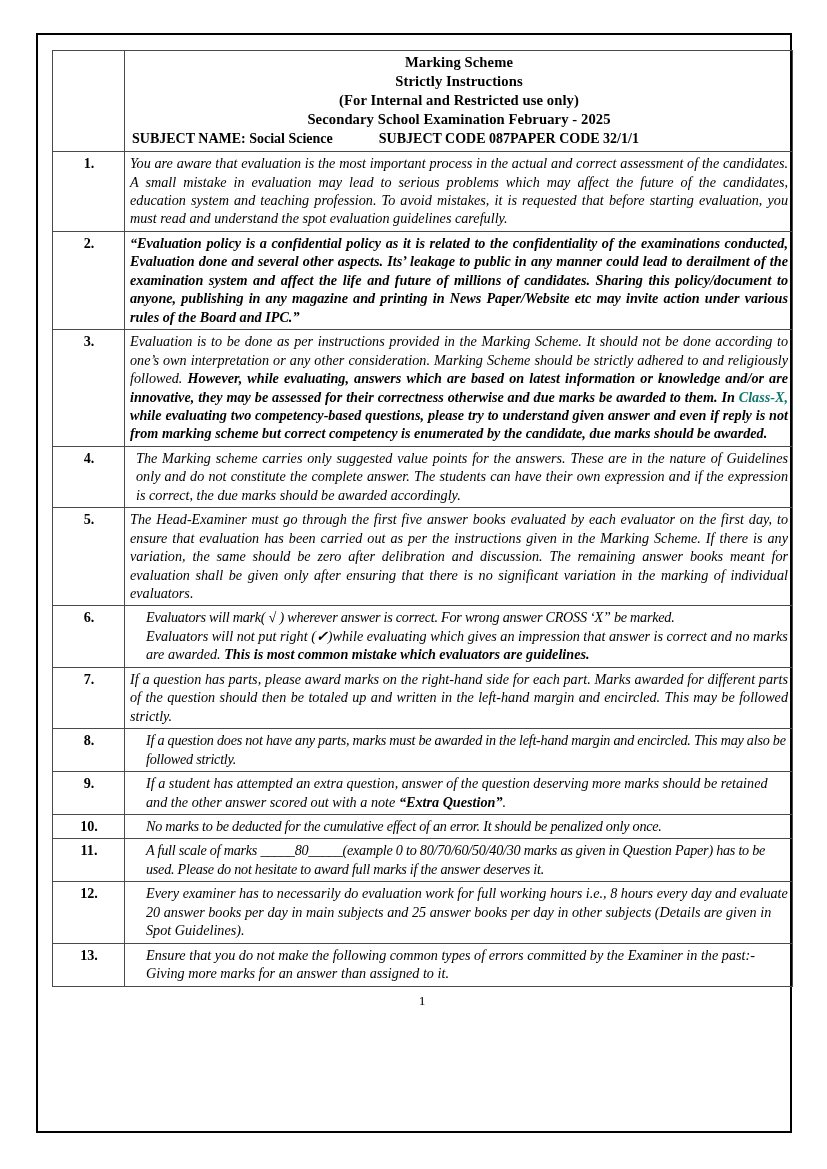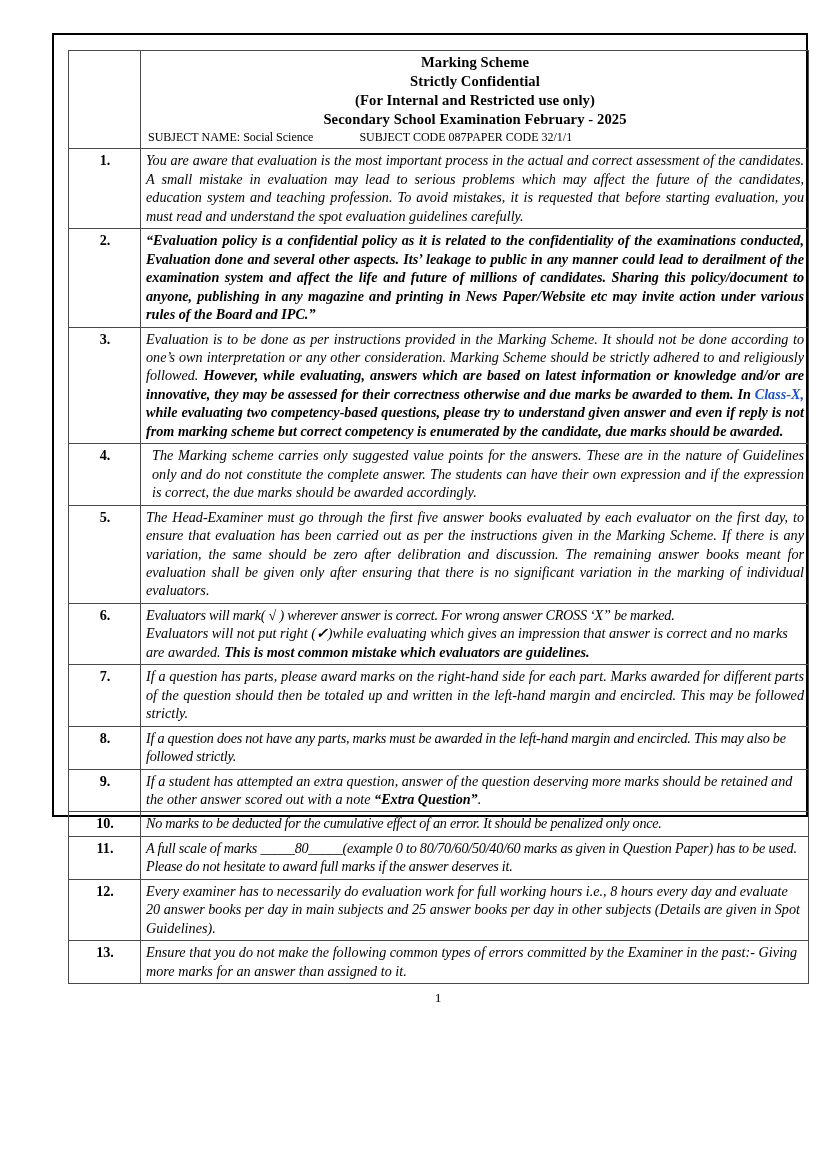--- a/index.html
+++ b/index.html
@@ -11,24 +11,24 @@
   body {
     width: 827px;
     height: 1169px;
     font-family: "Liberation Serif", "DejaVu Serif", serif;
     color: #000000;
     -webkit-font-smoothing: none;
   }
 
   .page {
     position: absolute;
-    left: 52px;
+    left: 36px;
     top: 33px;
     width: 756px;
-    height: 784px;
+    height: 1100px;
     border: 2px solid #000000;
     box-sizing: border-box;
   }
 
   .sheet {
     position: absolute;
     left: 14px;
     top: 15px;
     width: 740px;
     box-sizing: border-box;
@@ -67,22 +67,22 @@
   }
   .head-line {
     font-weight: bold;
     font-size: 14.6px;
     letter-spacing: 0.1px;
   }
   .head-codes {
     display: flex;
     justify-content: flex-start;
     align-items: flex-start;
-    font-weight: normal;
-    font-size: 12px;
+    font-weight: bold;
+    font-size: 14px;
     margin-top: 1px;
     padding-left: 2px;
   }
   .head-codes .seg-subject { white-space: nowrap; }
   .head-codes .seg-code { white-space: nowrap; margin-left: 46px; }
   .head-codes .seg-paper { white-space: nowrap; }
 
   
   td.gi-num { height: 32px; }
   td.gicell {
@@ -95,25 +95,25 @@
     text-underline-offset: 2px;
   }
 
   
   .para {
     text-align: justify;
     text-justify: inter-word;
     margin: 0;
     font-style: italic;
   }
-  .para.nojust { text-align: left; }
+  .para.nojust { text-align: left; margin-left: 16px; }
   .indent { padding-left: 6px; }
 
   b.bold { font-weight: bold; }
-  .red { color: #1d4ed8; font-weight: bold; }
+  .red { color: #0f766e; font-weight: bold; }
   .condensed {
     font-stretch: condensed;
     letter-spacing: -0.25px;
   }
   .check-bold { font-weight: bold; }
 
   .pagenum {
     width: 740px;
     text-align: center;
     font-size: 13.5px;
@@ -131,21 +131,21 @@
       <colgroup>
         <col class="num">
         <col class="body">
       </colgroup>
       <tbody>
 
         <tr>
           <td class="numcell"></td>
           <td class="headcell">
             <div class="head-line">Marking Scheme</div>
-            <div class="head-line">Strictly Confidential</div>
+            <div class="head-line">Strictly Instructions</div>
             <div class="head-line">(For Internal and Restricted use only)</div>
             <div class="head-line">Secondary School Examination February - 2025</div>
             <div class="head-codes">
               <span class="seg-subject">SUBJECT NAME: Social Science</span>
               <span class="seg-code">SUBJECT CODE 087</span>
               <span class="seg-paper">PAPER CODE 32/1/1</span>
             </div>
           </td>
         </tr>
 
@@ -217,21 +217,21 @@
         <tr>
           <td class="numcell">10.</td>
           <td>
             <p class="para nojust condensed">No marks to be deducted for the cumulative effect of an error. It should be penalized only once.</p>
           </td>
         </tr>
 
         <tr>
           <td class="numcell">11.</td>
           <td>
-            <p class="para nojust condensed">A full scale of marks _____80_____(example 0 to 80/70/60/50/40/60 marks as given in Question Paper) has to be used. Please do not hesitate to award full marks if the answer deserves it.</p>
+            <p class="para nojust condensed">A full scale of marks _____80_____(example 0 to 80/70/60/50/40/30 marks as given in Question Paper) has to be used. Please do not hesitate to award full marks if the answer deserves it.</p>
           </td>
         </tr>
 
         <tr>
           <td class="numcell">12.</td>
           <td>
             <p class="para nojust">Every examiner has to necessarily do evaluation work for full working hours i.e., 8 hours every day and evaluate 20 answer books per day in main subjects and 25 answer books per day in other subjects (Details are given in Spot Guidelines).</p>
           </td>
         </tr>
 

